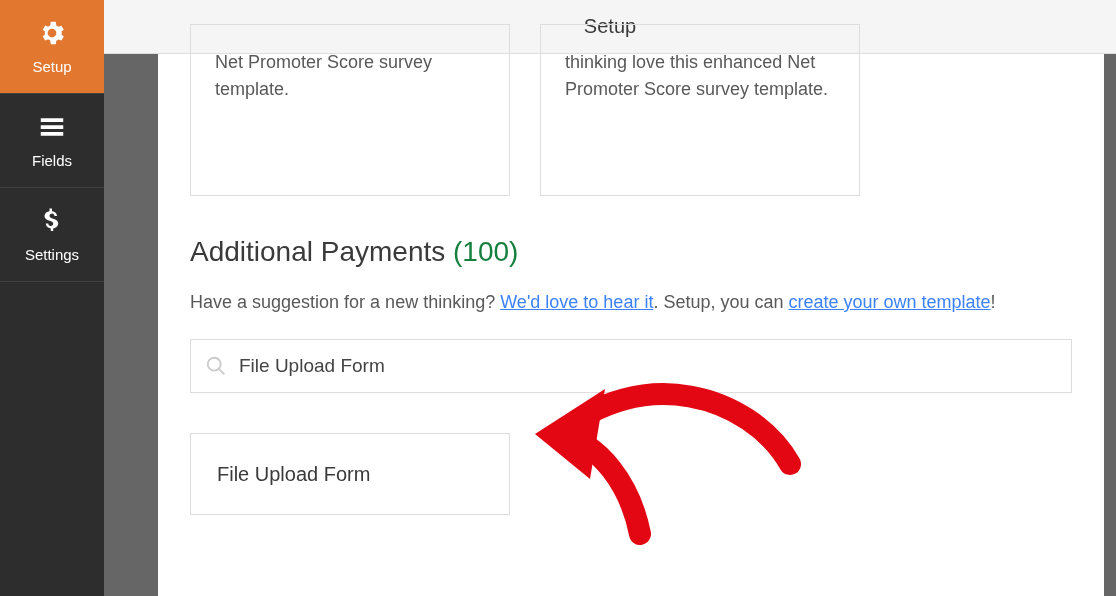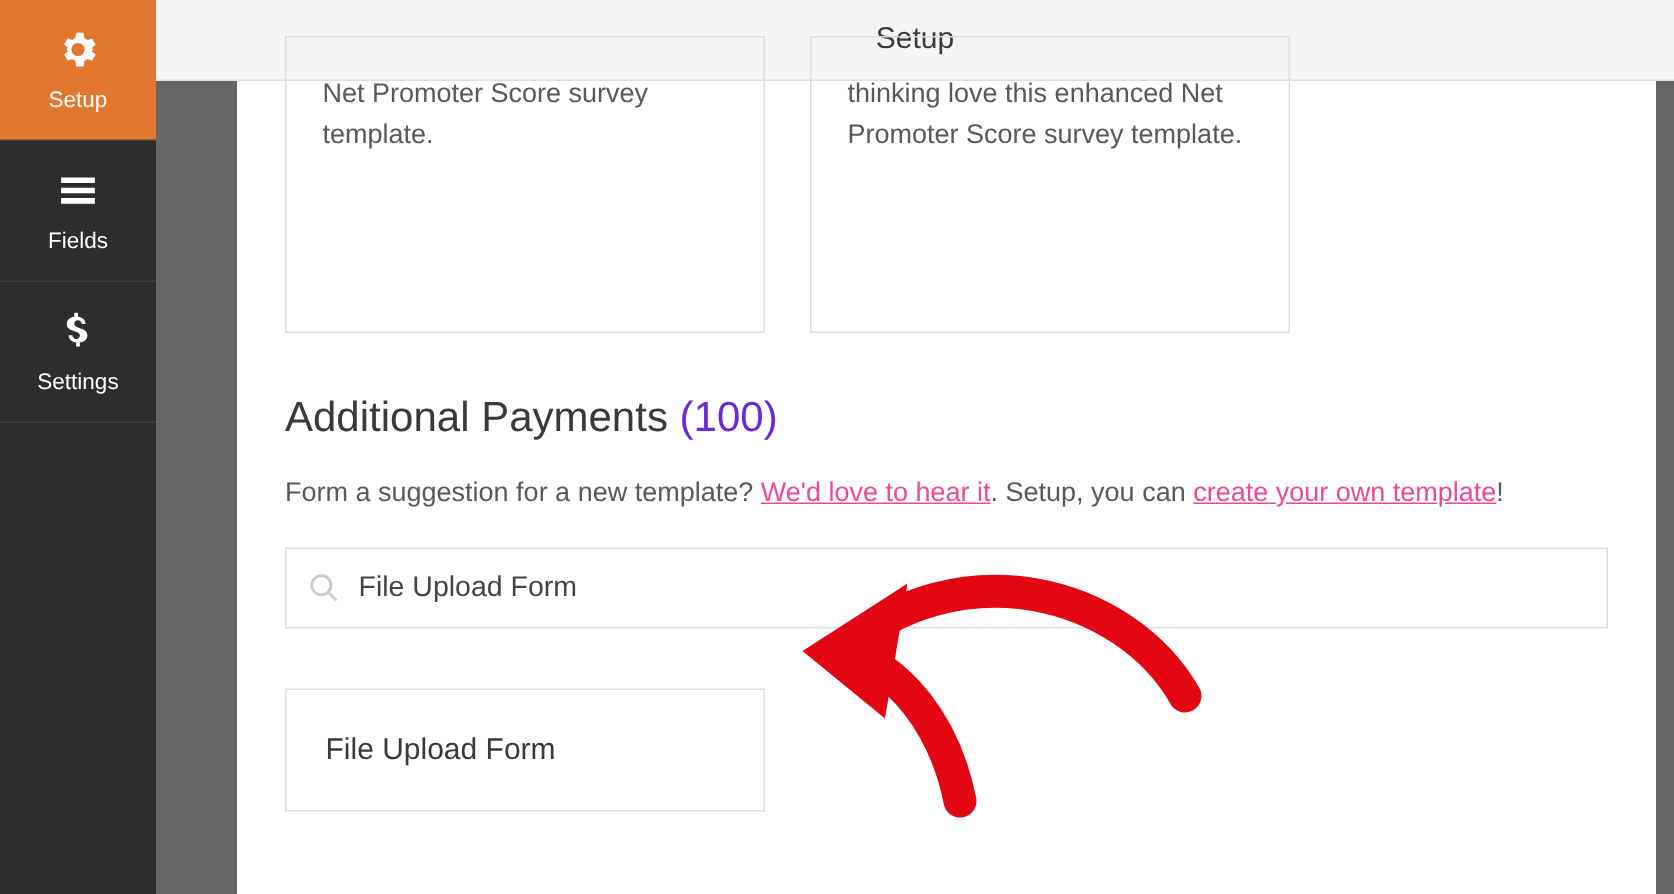--- a/index.html
+++ b/index.html
@@ -16,28 +16,28 @@
   .topbar-title { font-size:20px; color:#3a3a3a; font-weight:400; }
 
   
   .backdrop { position:absolute; left:104px; top:54px; right:0; bottom:0; background:#666; }
 
   
   .panel { position:absolute; left:158px; top:54px; width:946px; height:542px; background:#fff; padding:0 32px 30px 32px; }
 
   
   .card-row { display:flex; gap:30px; margin-top:-30px; }
-  .card { width:320px; height:198px; border:1px solid #ddd; padding:24px 24px; color:#595959; font-size:18px; line-height:1.5; }
+  .card { width:320px; height:172px; border:1px solid #ddd; padding:24px 24px; color:#595959; font-size:18px; line-height:1.5; }
   .card2 { margin-left:0; }
 
   h2.section { font-size:28px; color:#3a3a3a; font-weight:400; margin-top:40px; }
-  h2.section .count { color:#6d28d9; }
+  h2.section .count { color:#15803d; }
 
   .suggest { font-size:18px; color:#595959; margin-top:22px; line-height:1.4; }
-  .suggest a { color:#ec4899; text-decoration:underline; }
+  .suggest a { color:#3b82f6; text-decoration:underline; }
 
   .search-wrap { position:relative; margin-top:24px; width:100%; height:54px; border:1px solid #ddd; display:flex; align-items:center; padding:0 14px; }
   .search-wrap svg { width:22px; height:22px; fill:#ccc; margin-right:12px; flex:none; }
   .search-wrap input { border:none; outline:none; font-size:19px; color:#444; width:100%; background:transparent; }
 
   .result-card { margin-top:40px; width:320px; height:82px; border:1px solid #ddd; display:flex; align-items:center; padding:0 26px; font-size:20px; color:#3a3a3a; cursor:pointer; }
 
   
   .arrow-overlay { position:absolute; left:500px; top:304px; pointer-events:none; }
 </style>
@@ -81,21 +81,21 @@
       <span>thinking love this enhanced Net Promoter Score survey template.</span>
     </div>
   </div>
 
   <h2 class="section">
     <span>Additional Payments</span>
     <span class="count">(100)</span>
   </h2>
 
   <p class="suggest">
-    <span>Form a suggestion for a new template? </span><a href="#">We'd love to hear it</a><span>. Setup, you can </span><a href="#">create your own template</a><span>!</span>
+    <span>Have a suggestion for a new thinking? </span><a href="#">We'd love to hear it</a><span>. Setup, you can </span><a href="#">create your own template</a><span>!</span>
   </p>
 
   <div class="search-wrap">
     <svg viewBox="0 0 24 24">
         <path d="M10 2a8 8 0 105 14.3l5.4 5.4 1.4-1.4-5.4-5.4A8 8 0 0010 2zm0 2a6 6 0 110 12 6 6 0 010-12z"></path>
       </svg>
     <input type="text" value="File Upload Form" style="">
   </div>
 
   <div class="result-card">

